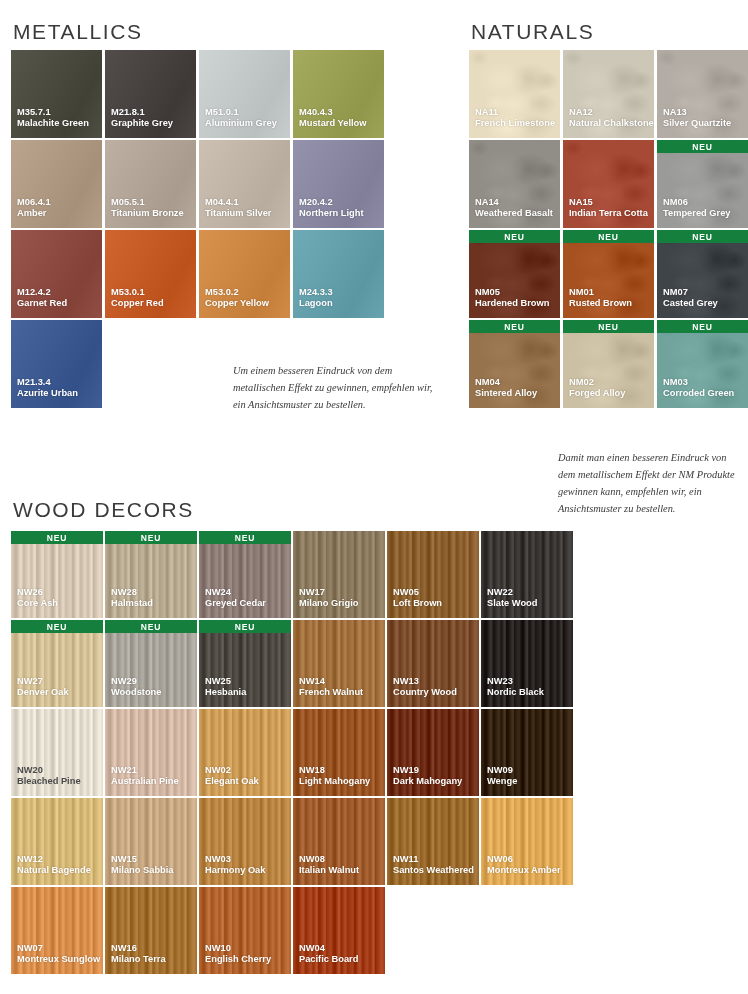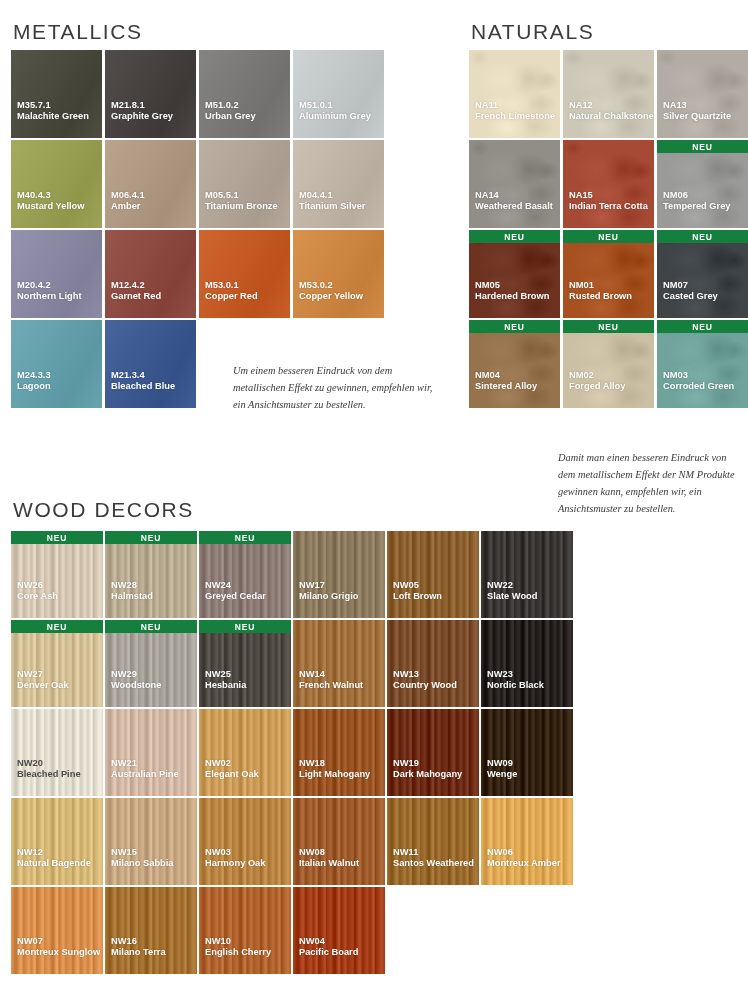--- a/index.html
+++ b/index.html
@@ -27,21 +27,21 @@
 
   
   .swatch{position:relative;overflow:hidden;}
   .swatch-surface{position:absolute;inset:0;}
   .neu-badge{
     position:absolute;left:0;right:0;top:0;height:13px;background:#15803d;
     color:#ffffff;font-size:8.5px;font-weight:bold;letter-spacing:.8px;
     display:flex;align-items:center;justify-content:center;z-index:3;
   }
   .swatch-caption{
-    position:absolute;left:6px;bottom:16px;z-index:2;line-height:1.18;
+    position:absolute;left:6px;bottom:9px;z-index:2;line-height:1.18;
     text-shadow:0 0 2px rgba(0,0,0,.28);
   }
   .swatch-code{font-size:9.3px;font-weight:bold;color:#fff;display:block;}
   .swatch-name{font-size:9.3px;font-weight:bold;color:#fff;display:block;
     white-space:nowrap;}
   .caption-dark .swatch-code,.caption-dark .swatch-name{
     color:#4a4a4a;text-shadow:none;}
 
   
   .note{
@@ -71,27 +71,20 @@
         </div>
       </div>
       <div class="swatch">
         <div class="swatch-surface" style="background-color: rgb(71, 66, 64); background-image: linear-gradient(118deg, rgb(82, 77, 75) 0%, rgb(72, 67, 65) 38%, rgb(62, 57, 55) 72%, rgb(75, 70, 68) 100%);"></div>
         <div class="swatch-caption">
           <span class="swatch-code">M21.8.1</span>
           <span class="swatch-name">Graphite Grey</span>
         </div>
       </div>
       <div class="swatch">
-        <div class="swatch-surface" style="background-color: rgb(123, 121, 119); background-image: linear-gradient(118deg, rgb(134, 132, 130) 0%, rgb(124, 122, 120) 38%, rgb(114, 112, 110) 72%, rgb(127, 125, 123) 100%);"></div>
-        <div class="swatch-caption">
-          <span class="swatch-code">M51.0.2</span>
-          <span class="swatch-name">Urban Grey</span>
-        </div>
-      </div>
-      <div class="swatch">
         <div class="swatch-surface" style="background-color: rgb(195, 200, 200); background-image: linear-gradient(118deg, rgb(206, 211, 211) 0%, rgb(196, 201, 201) 38%, rgb(186, 191, 191) 72%, rgb(199, 204, 204) 100%);"></div>
         <div class="swatch-caption">
           <span class="swatch-code">M51.0.1</span>
           <span class="swatch-name">Aluminium Grey</span>
         </div>
       </div>
       <div class="swatch">
         <div class="swatch-surface" style="background-color: rgb(154, 160, 83); background-image: linear-gradient(118deg, rgb(165, 171, 94) 0%, rgb(155, 161, 84) 38%, rgb(145, 151, 74) 72%, rgb(158, 164, 87) 100%);"></div>
         <div class="swatch-caption">
           <span class="swatch-code">M40.4.3</span>
@@ -151,21 +144,21 @@
         <div class="swatch-surface" style="background-color: rgb(99, 160, 172); background-image: linear-gradient(118deg, rgb(110, 171, 183) 0%, rgb(100, 161, 173) 38%, rgb(90, 151, 163) 72%, rgb(103, 164, 176) 100%);"></div>
         <div class="swatch-caption">
           <span class="swatch-code">M24.3.3</span>
           <span class="swatch-name">Lagoon</span>
         </div>
       </div>
       <div class="swatch">
         <div class="swatch-surface" style="background-color: rgb(60, 89, 145); background-image: linear-gradient(118deg, rgb(71, 100, 156) 0%, rgb(61, 90, 146) 38%, rgb(51, 80, 136) 72%, rgb(64, 93, 149) 100%);"></div>
         <div class="swatch-caption">
           <span class="swatch-code">M21.3.4</span>
-          <span class="swatch-name">Bleached Blue</span>
+          <span class="swatch-name">Azurite Urban</span>
         </div>
       </div>
     </div>
 
   <div class="grid" id="naturals-grid">
       <div class="swatch">
         <div class="swatch-surface" style="background-color: rgb(232, 220, 192); background-image: radial-gradient(16% 13% at 11% 9%, rgb(219, 207, 179) 0%, rgba(0, 0, 0, 0) 72%), radial-gradient(29% 23% at 48% 62%, rgb(242, 230, 202) 0%, rgba(0, 0, 0, 0) 72%), radial-gradient(20% 16% at 85% 35%, rgb(213, 201, 173) 0%, rgba(0, 0, 0, 0) 72%), radial-gradient(33% 26% at 42% 88%, rgb(245, 233, 205) 0%, rgba(0, 0, 0, 0) 72%), radial-gradient(24% 19% at 79% 61%, rgb(216, 204, 176) 0%, rgba(0, 0, 0, 0) 72%), radial-gradient(37% 30% at 36% 34%, rgb(239, 227, 199) 0%, rgba(0, 0, 0, 0) 72%), radial-gradient(28% 22% at 73% 87%, rgb(219, 207, 179) 0%, rgba(0, 0, 0, 0) 72%), radial-gradient(19% 15% at 30% 60%, rgb(242, 230, 202) 0%, rgba(0, 0, 0, 0) 72%), radial-gradient(32% 26% at 67% 33%, rgb(213, 201, 173) 0%, rgba(0, 0, 0, 0) 72%);"></div>
         <div class="swatch-caption">
           <span class="swatch-code">NA11</span>
           <span class="swatch-name">French Limestone</span>

